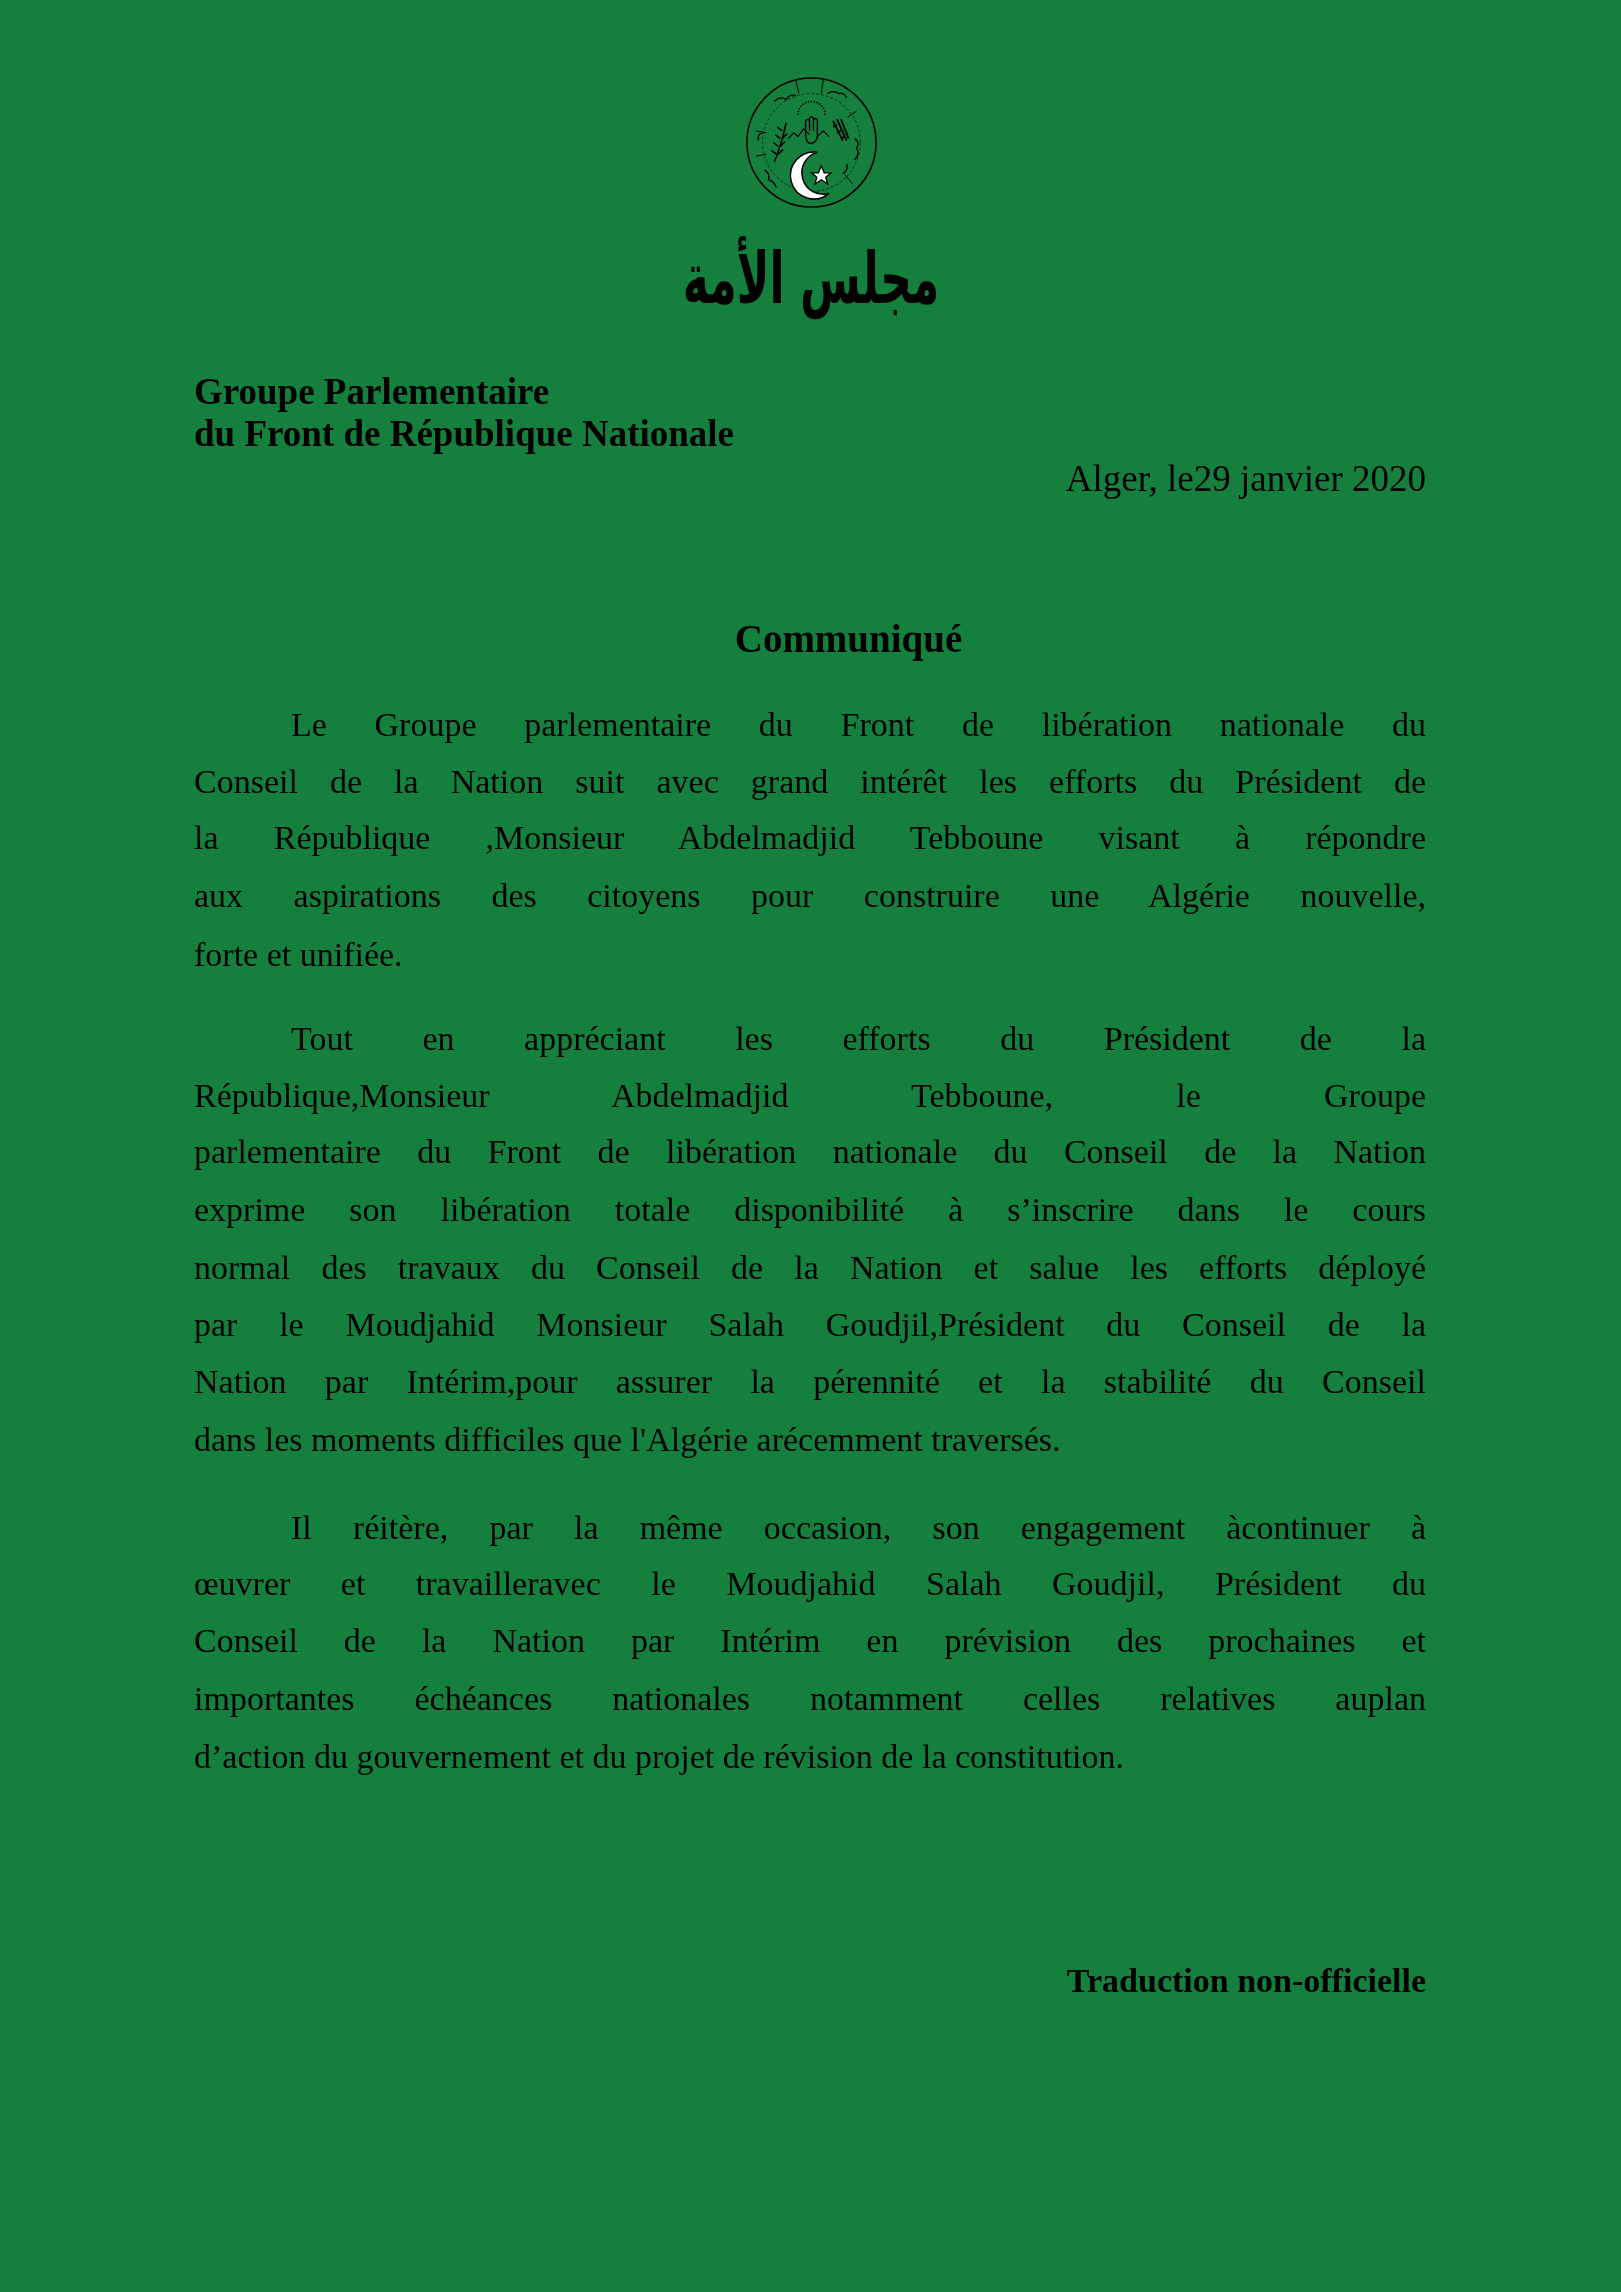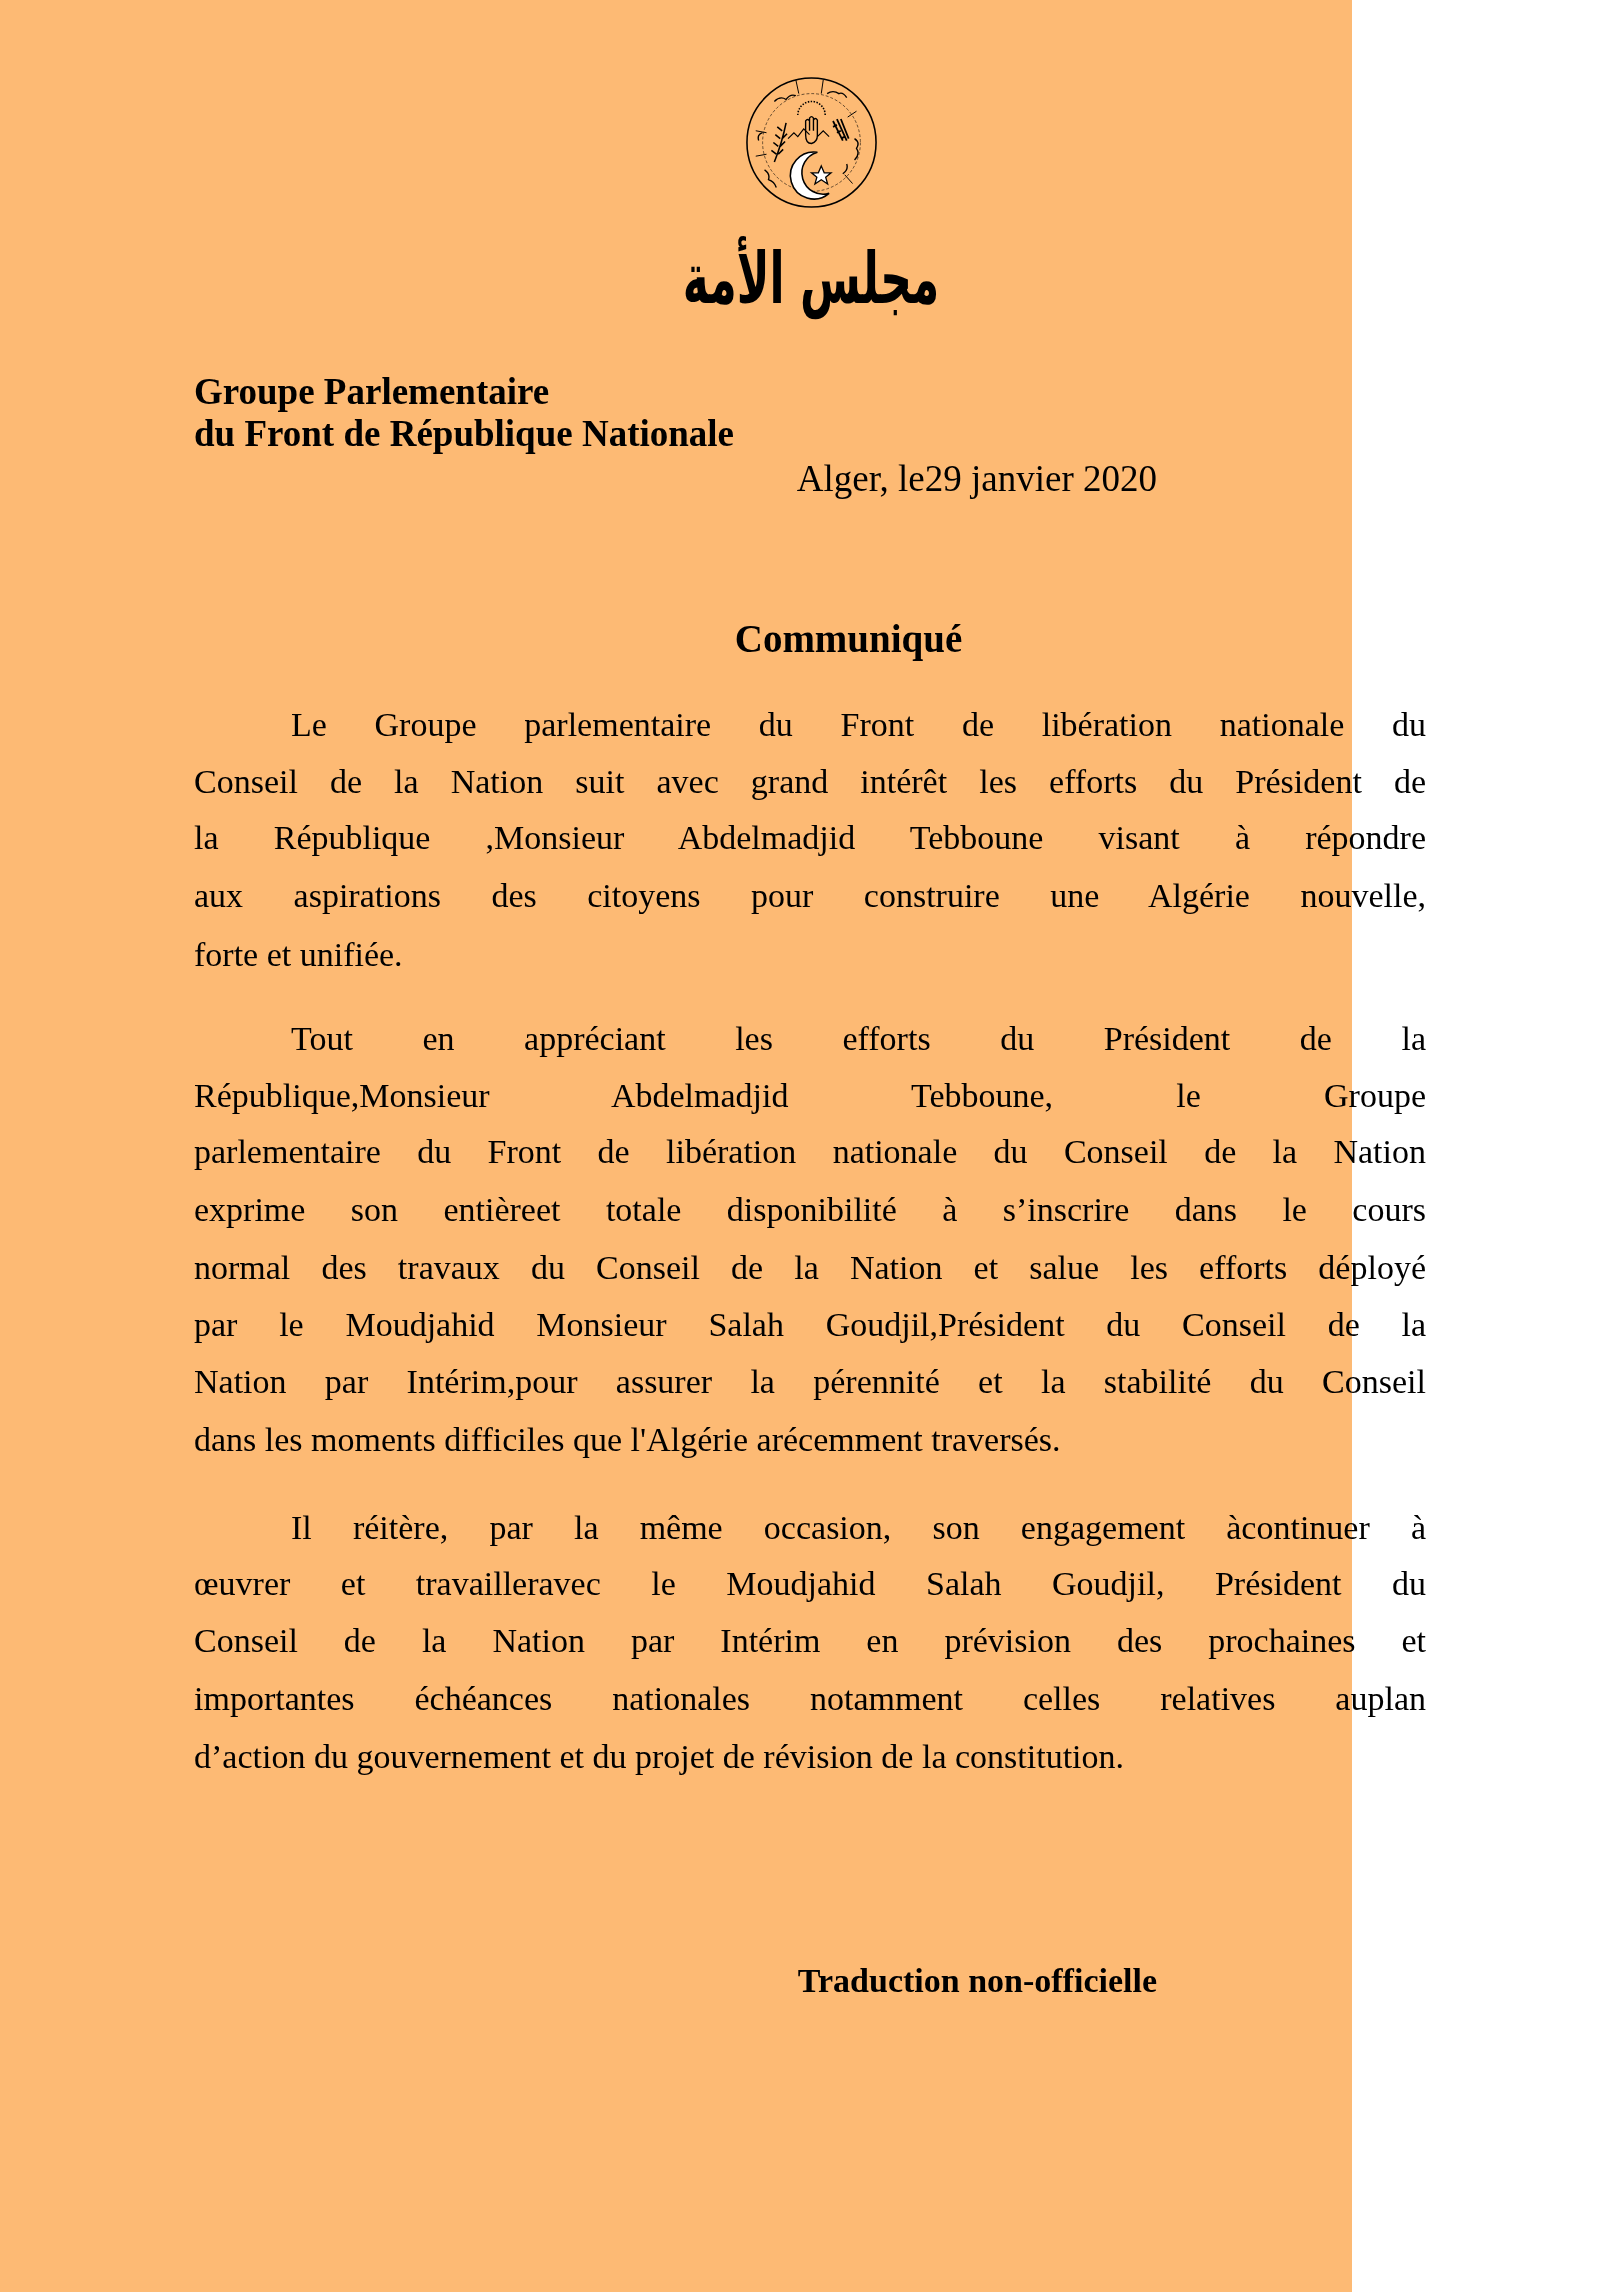--- a/index.html
+++ b/index.html
@@ -11,23 +11,23 @@
     width: 1621px;
     height: 2293px;
     position: relative;
     overflow: hidden;
     color: #000000;
     font-family: "Liberation Serif", "DejaVu Serif", serif;
   }
   .page {
     position: absolute;
     left: 0; top: 0;
-    width: 1352px;
+    width: 1621px;
     height: 2293px;
-    background: #fdba74;
+    background: #15803d;
   }
 
   
   .seal {
     position: absolute;
     left: 745px;
     top: 76px;
     width: 133px;
     height: 133px;
   }
@@ -152,21 +152,21 @@
     <div class="bl" style="top:759px">Conseil de la Nation suit avec grand intérêt les efforts du Président de</div>
     <div class="bl" style="top:815px">la République ,Monsieur Abdelmadjid Tebboune visant à répondre</div>
     <div class="bl" style="top:873px">aux aspirations des citoyens pour construire une Algérie nouvelle,</div>
     <div class="bl last" style="top:932px">forte et unifiée.</div>
   </div>
 
   <div>
     <div class="bl indent" style="top:1016px">Tout en appréciant les efforts du Président de la</div>
     <div class="bl" style="top:1073px">République,Monsieur Abdelmadjid Tebboune, le Groupe</div>
     <div class="bl" style="top:1129px">parlementaire du Front de libération nationale du Conseil de la Nation</div>
-    <div class="bl" style="top:1187px">exprime son entièreet totale disponibilité à s’inscrire dans le cours</div>
+    <div class="bl" style="top:1187px">exprime son libération totale disponibilité à s’inscrire dans le cours</div>
     <div class="bl" style="top:1245px">normal des travaux du Conseil de la Nation et salue les efforts déployé</div>
     <div class="bl" style="top:1302px">par le Moudjahid Monsieur Salah Goudjil,Président du Conseil de la</div>
     <div class="bl" style="top:1359px">Nation par Intérim,pour assurer la pérennité et la stabilité du Conseil</div>
     <div class="bl last" style="top:1417px">dans les moments difficiles que l'Algérie arécemment traversés.</div>
   </div>
 
   <div>
     <div class="bl indent" style="top:1505px">Il réitère, par la même occasion, son engagement àcontinuer à</div>
     <div class="bl" style="top:1561px">œuvrer et travailleravec le Moudjahid Salah Goudjil, Président du</div>
     <div class="bl" style="top:1618px">Conseil de la Nation par Intérim en prévision des prochaines et</div>

